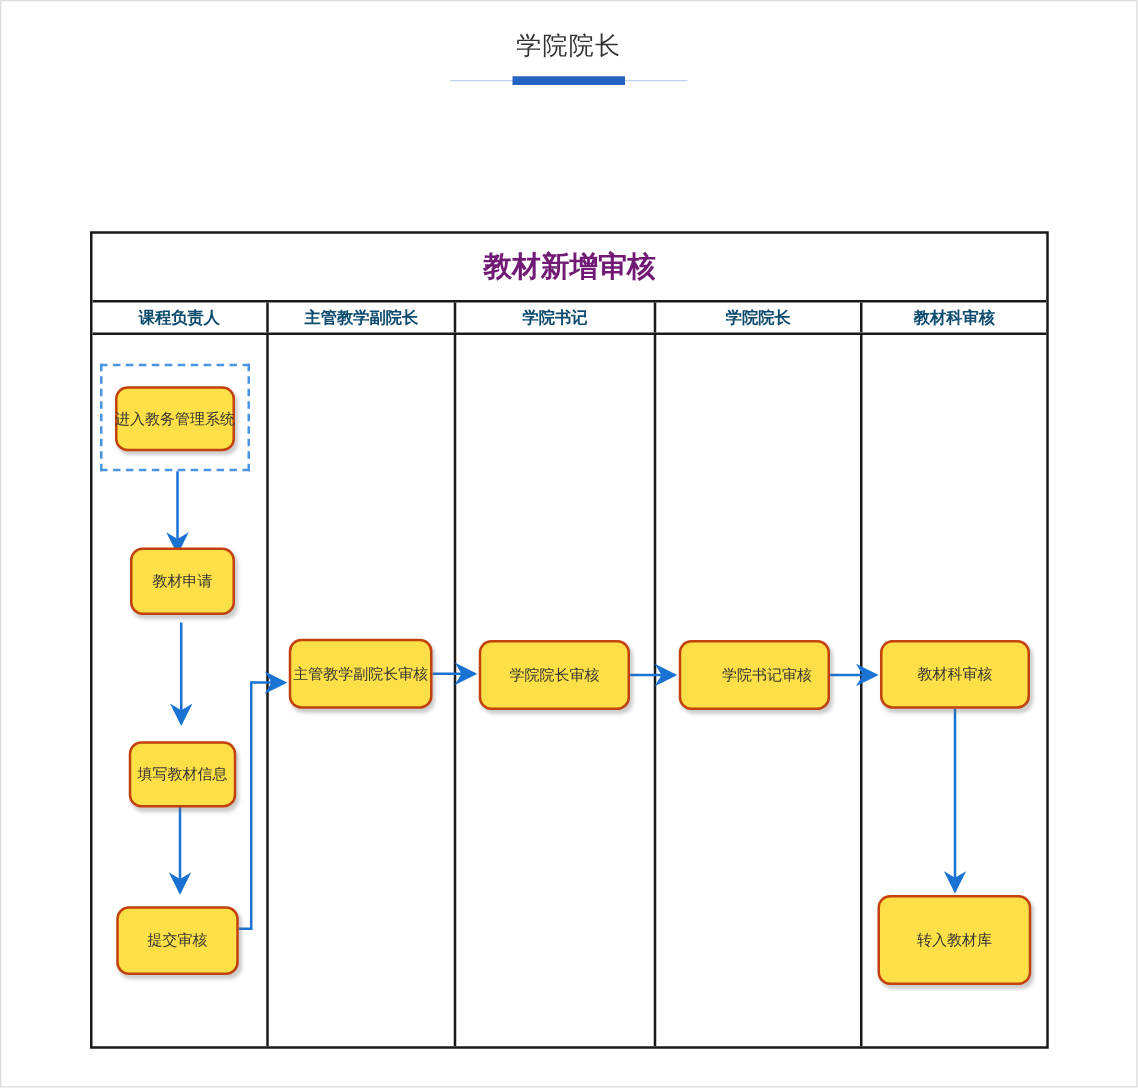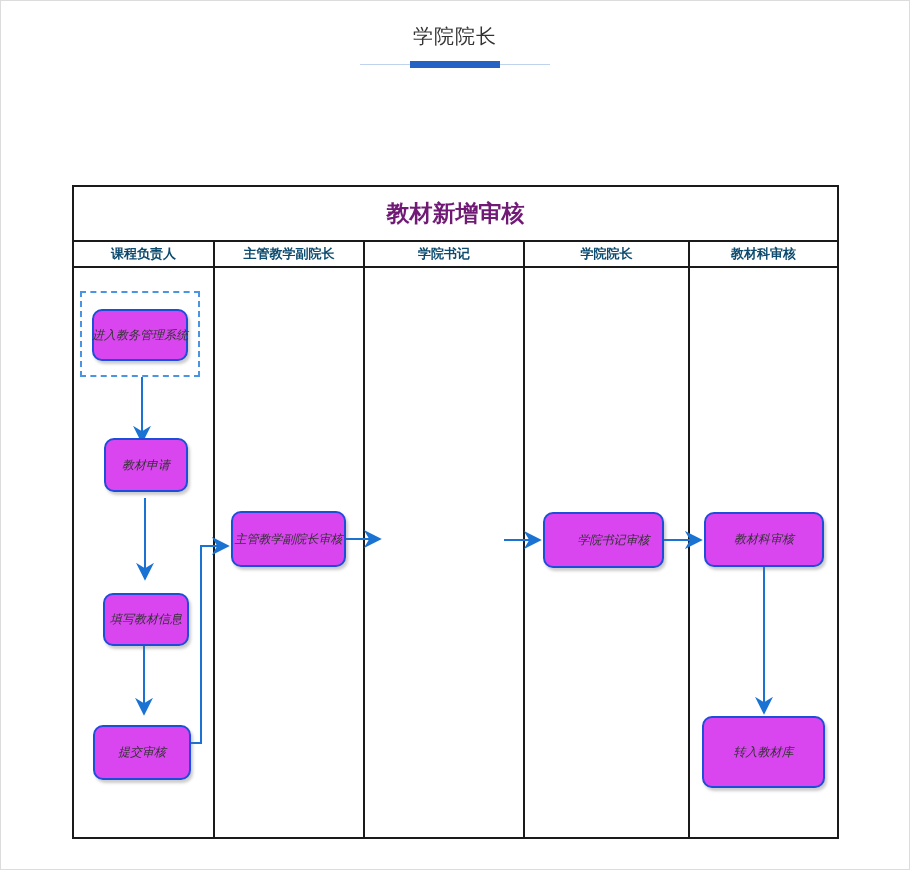--- a/index.html
+++ b/index.html
@@ -51,26 +51,26 @@
   .lane:nth-child(1){ width:141px; }
   .lane:nth-child(2){ width:150px; }
   .lane:nth-child(3){ width:160px; }
   .lane:nth-child(4){ width:165px; }
   .lane:nth-child(5){ flex:1; border-right:none; }
 
   
   .node {
     position:absolute; z-index:2;
     box-sizing:border-box;
-    background:#d946ef;
-    border:2px solid #1d4ed8;
+    background:#fde047;
+    border:2px solid #c2410c;
     border-radius:10px;
     box-shadow:2px 3px 3px rgba(110,110,110,0.35);
     display:flex; align-items:center; justify-content:center;
-    font-size:12px; color:#333; white-space:nowrap;font-style:italic;
+    font-size:12px; color:#333; white-space:nowrap;
   }
   .start-dashed {
     position:absolute; z-index:1;
     box-sizing:border-box;
     border:2px dashed #4a94e4;
     background:transparent;
   }
   .connectors { position:absolute; left:0; top:0; z-index:1; }
 </style>
 </head>
@@ -127,20 +127,21 @@
   <div class="node" style="left:18px; top:122px; width:96px; height:52px;">进入教务管理系统</div>
 
   <div class="node" style="left:30px; top:251px; width:84px; height:54px;text-align:right;">教材申请</div>
 
   <div class="node" style="left:29px; top:406px; width:86px; height:53px;">填写教材信息</div>
 
   <div class="node" style="left:19px; top:538px; width:98px; height:55px;">提交审核</div>
 
   <div class="node" style="left:157px; top:324px; width:115px; height:56px;">主管教学副院长审核</div>
 
+  <div class="node" style="left:309px; top:325px; width:121px; height:56px;">学院院长审核</div>
 
   <div class="node" style="left:469px; top:325px; width:121px; height:56px;padding-left:20px;">学院书记审核</div>
 
   <div class="node" style="left:630px; top:325px; width:120px; height:55px;">教材科审核</div>
 
   <div class="node" style="left:628px; top:529px; width:123px; height:72px;">转入教材库</div>
 
 </div>
 
 </body></html>

